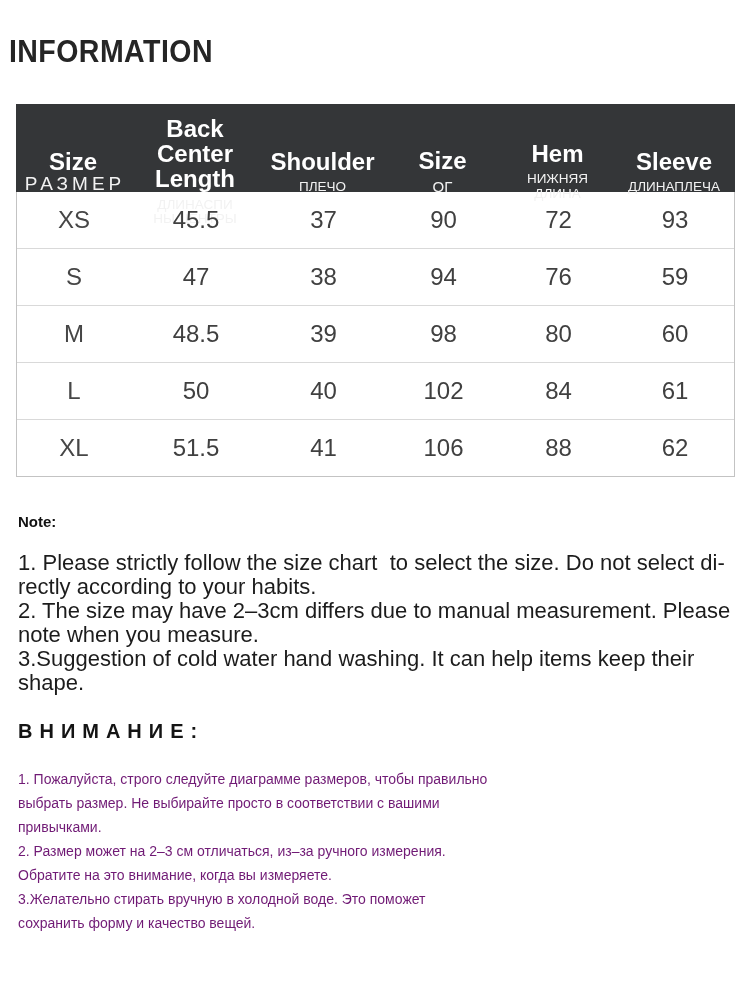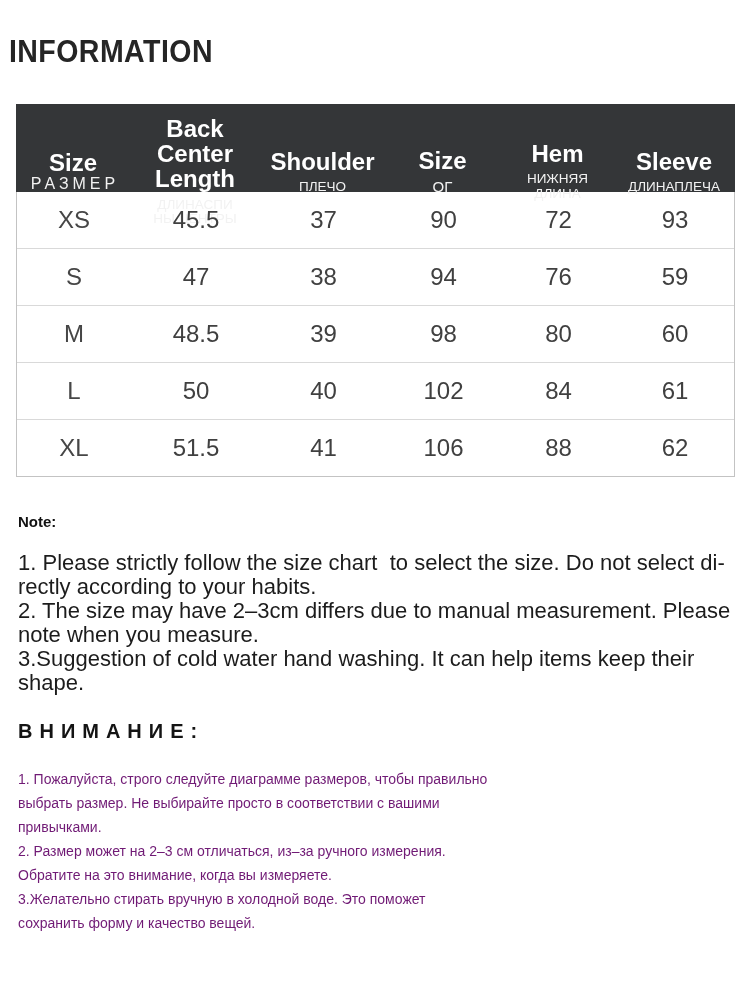--- a/index.html
+++ b/index.html
@@ -45,21 +45,21 @@
   }
   .th .en {
     font-size: 24px; font-weight: 700;
     line-height: 1.05; white-space: pre-line;
   }
   .th .ru {
     font-size: 13.5px; font-weight: 400;
     line-height: 1.1; margin-top: 6px;
     white-space: pre-line; color: #f2f2f2;
   }
-  .th.col-0 .ru { font-size: 16px; letter-spacing: 4px; margin-top: 0; padding-left: 4px; }
+  .th.col-0 .ru { font-size: 19px; letter-spacing: 4px; margin-top: 0; padding-left: 4px; }
   .th.col-3 .ru { font-size: 15px; }
 
   .tr {
     display: grid;
     grid-template-columns: 114px 130px 125px 115px 115px 118px;
     height: 57px;
   }
   .tr + .tr { border-top: 1px solid #d9d9d9; }
   .td {
     display: flex; align-items: center; justify-content: center;

